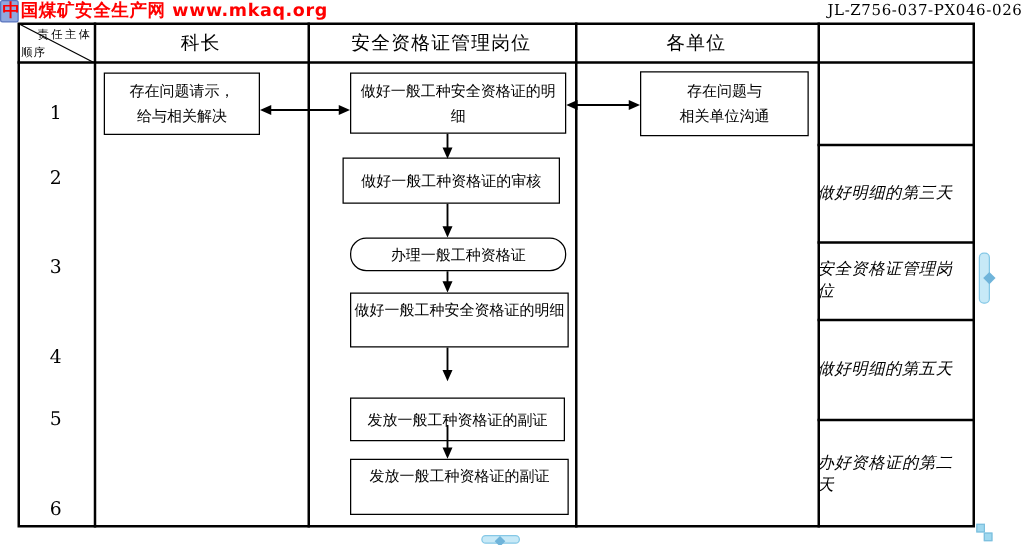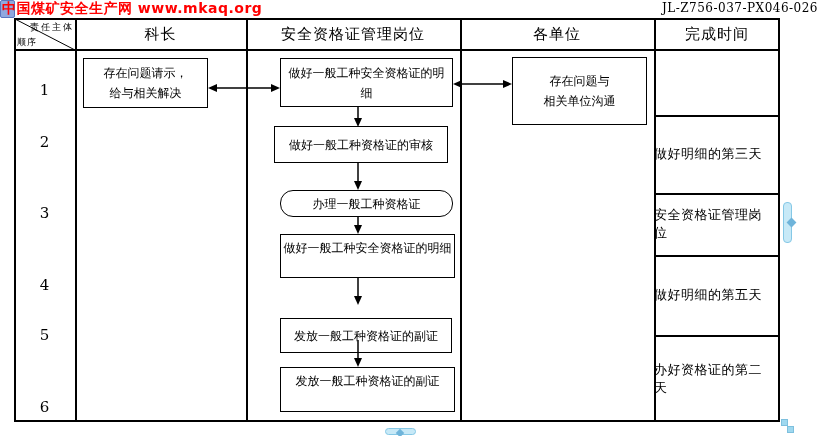--- a/index.html
+++ b/index.html
@@ -21,21 +21,21 @@
   
   .seq{left:14px;width:61px;height:20px;text-align:center;font-size:15px;
        font-family:"DejaVu Serif","Liberation Serif",serif;}
   
   .fbox{border:1.5px solid #000;box-sizing:border-box;background:#fff;
         display:flex;align-items:center;justify-content:center;text-align:center;
         font-size:12px;line-height:20px;white-space:pre-line;z-index:3;}
   .fbox.top-align{align-items:flex-start;padding-top:3px;}
   
   .tcell{left:654px;width:108px;display:flex;align-items:center;justify-content:center;
-         font-size:13px;letter-spacing:0.5px;}
+         font-size:13px;letter-spacing:0.5px;font-style:italic;}
   svg.overlay{position:absolute;left:0;top:0;z-index:4;pointer-events:none;}
   
   .handle{background:#c7e9f7;border:1px solid #85c8e6;box-sizing:border-box;z-index:7;}
   .handle-right{left:783px;top:202px;width:9px;height:41px;border-radius:4px;}
   .handle-right-diamond{left:788px;top:219px;width:7px;height:7px;background:#6fb4da;transform:rotate(45deg);z-index:8;}
   .handle-bottom{left:385px;top:428px;width:31px;height:7px;border-radius:4px;}
   .handle-bottom-diamond{left:397px;top:430px;width:6px;height:6px;background:#6fb4da;transform:rotate(45deg);z-index:8;}
   .grip1{left:781px;top:419px;width:5px;height:5px;background:#9fd8ef;border:1px solid #7ec0de;z-index:7;}
   .grip2{left:787px;top:426px;width:5px;height:5px;background:#9fd8ef;border:1px solid #7ec0de;z-index:7;}
   .tl-icon{left:0;top:0;width:13px;height:16px;background:#90a8de;border:1px solid #5a75bf;border-radius:2px;z-index:5;}
@@ -59,33 +59,32 @@
   <div class="abs tline" style="left:654px;top:193px;width:126px;height:2px;"></div>
   <div class="abs tline" style="left:654px;top:255px;width:126px;height:2px;"></div>
   <div class="abs tline" style="left:654px;top:335px;width:126px;height:2px;"></div>
 
   <div class="abs corner-top" style="left:30px;top:21px;">责任主体</div>
   <div class="abs corner-bottom" style="left:17px;top:36px;">顺序</div>
 
   <div class="abs hcell" style="left:75px;top:18px;width:171px;height:32px;">科长</div>
   <div class="abs hcell" style="left:246px;top:18px;width:214px;height:32px;">安全资格证管理岗位</div>
   <div class="abs hcell" style="left:460px;top:18px;width:194px;height:32px;">各单位</div>
-  <div class="abs hcell" style="left:654px;top:18px;width:126px;height:32px;">完成时间</div>
 
   <div class="abs seq" style="top:81px;">1</div>
   <div class="abs seq" style="top:133px;">2</div>
   <div class="abs seq" style="top:204px;">3</div>
   <div class="abs seq" style="top:276px;">4</div>
   <div class="abs seq" style="top:326px;">5</div>
   <div class="abs seq" style="top:398px;">6</div>
 
   <div class="abs fbox" style="left:83px;top:58px;width:125px;height:50px;">存在问题请示，
 给与相关解决</div>
   <div class="abs fbox" style="left:280px;top:58px;width:173px;height:49px;padding:0 6px;">做好一般工种安全资格证的明细</div>
-  <div class="abs fbox" style="left:512px;top:57px;width:135px;height:68px;">存在问题与
+  <div class="abs fbox" style="left:512px;top:57px;width:135px;height:52px;">存在问题与
 相关单位沟通</div>
   <div class="abs fbox" style="left:274px;top:126px;width:174px;height:37px;">做好一般工种资格证的审核</div>
   <div class="abs fbox" style="left:280px;top:190px;width:173px;height:27px;border-radius:13px;">办理一般工种资格证</div>
   <div class="abs fbox top-align" style="left:280px;top:234px;width:175px;height:44px;">做好一般工种安全资格证的明细</div>
   <div class="abs fbox" style="left:280px;top:318px;width:172px;height:35px;">发放一般工种资格证的副证</div>
   <div class="abs fbox top-align" style="left:280px;top:367px;width:175px;height:45px;">发放一般工种资格证的副证</div>
 
   <div class="abs tcell" style="top:115px;height:78px;">做好明细的第三天</div>
   <div class="abs tcell" style="top:193px;height:62px;">安全资格证管理岗位</div>
   <div class="abs tcell" style="top:255px;height:80px;">做好明细的第五天</div>

